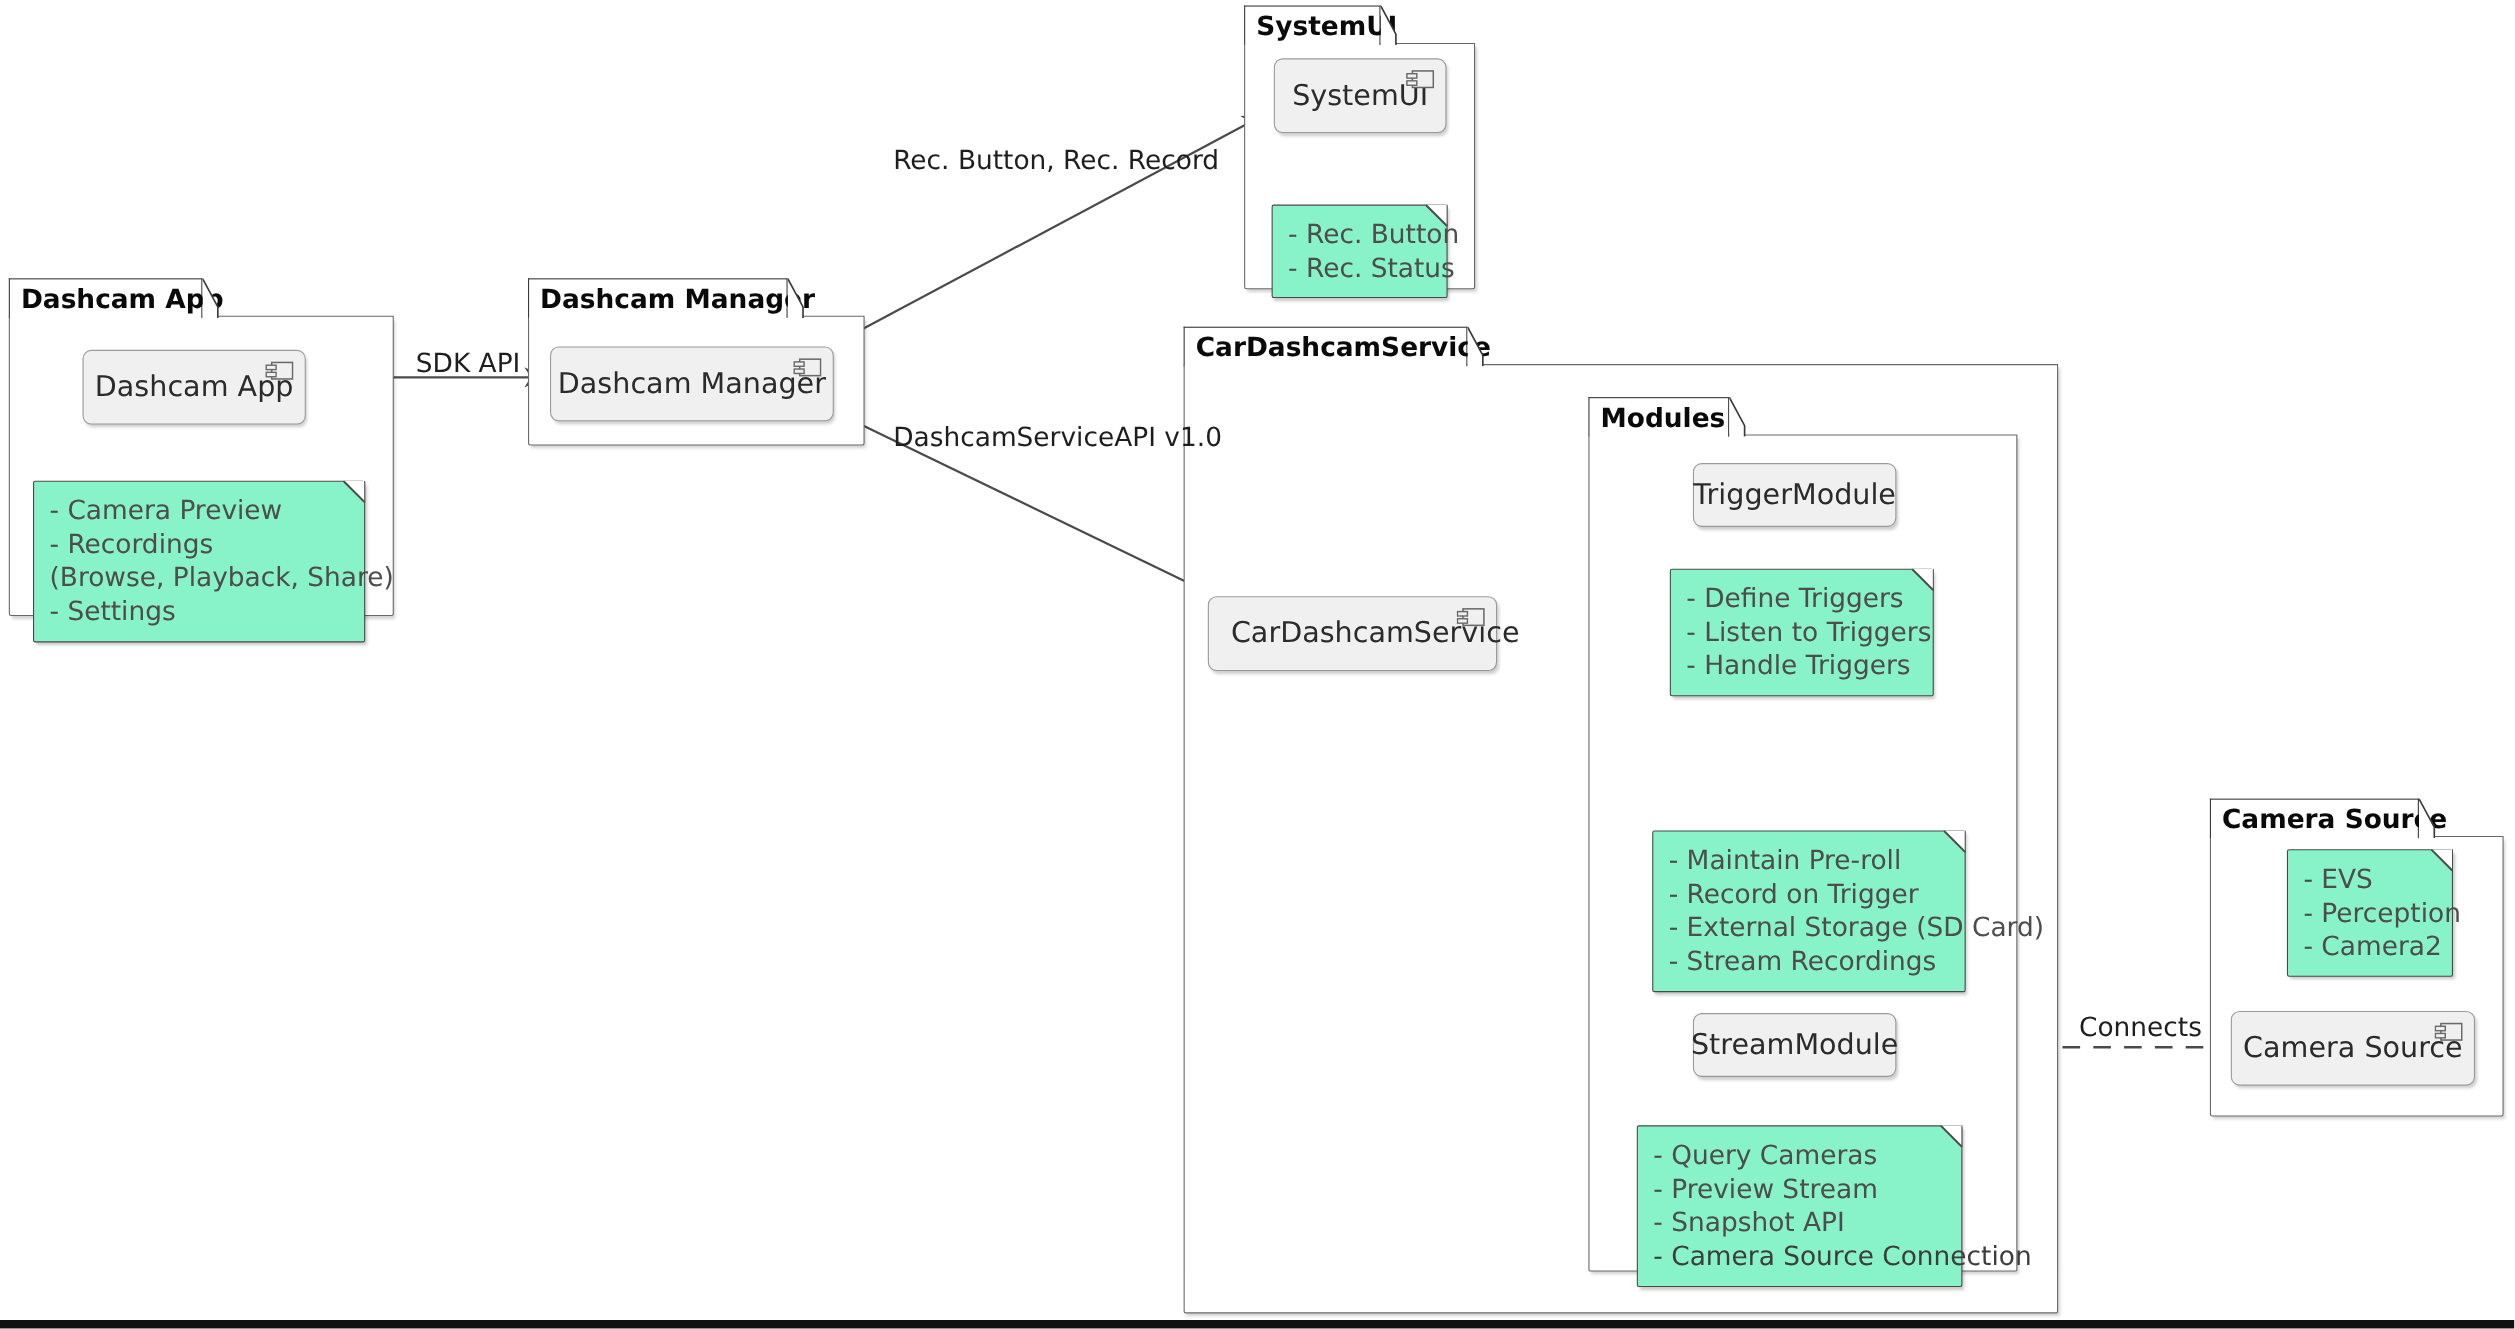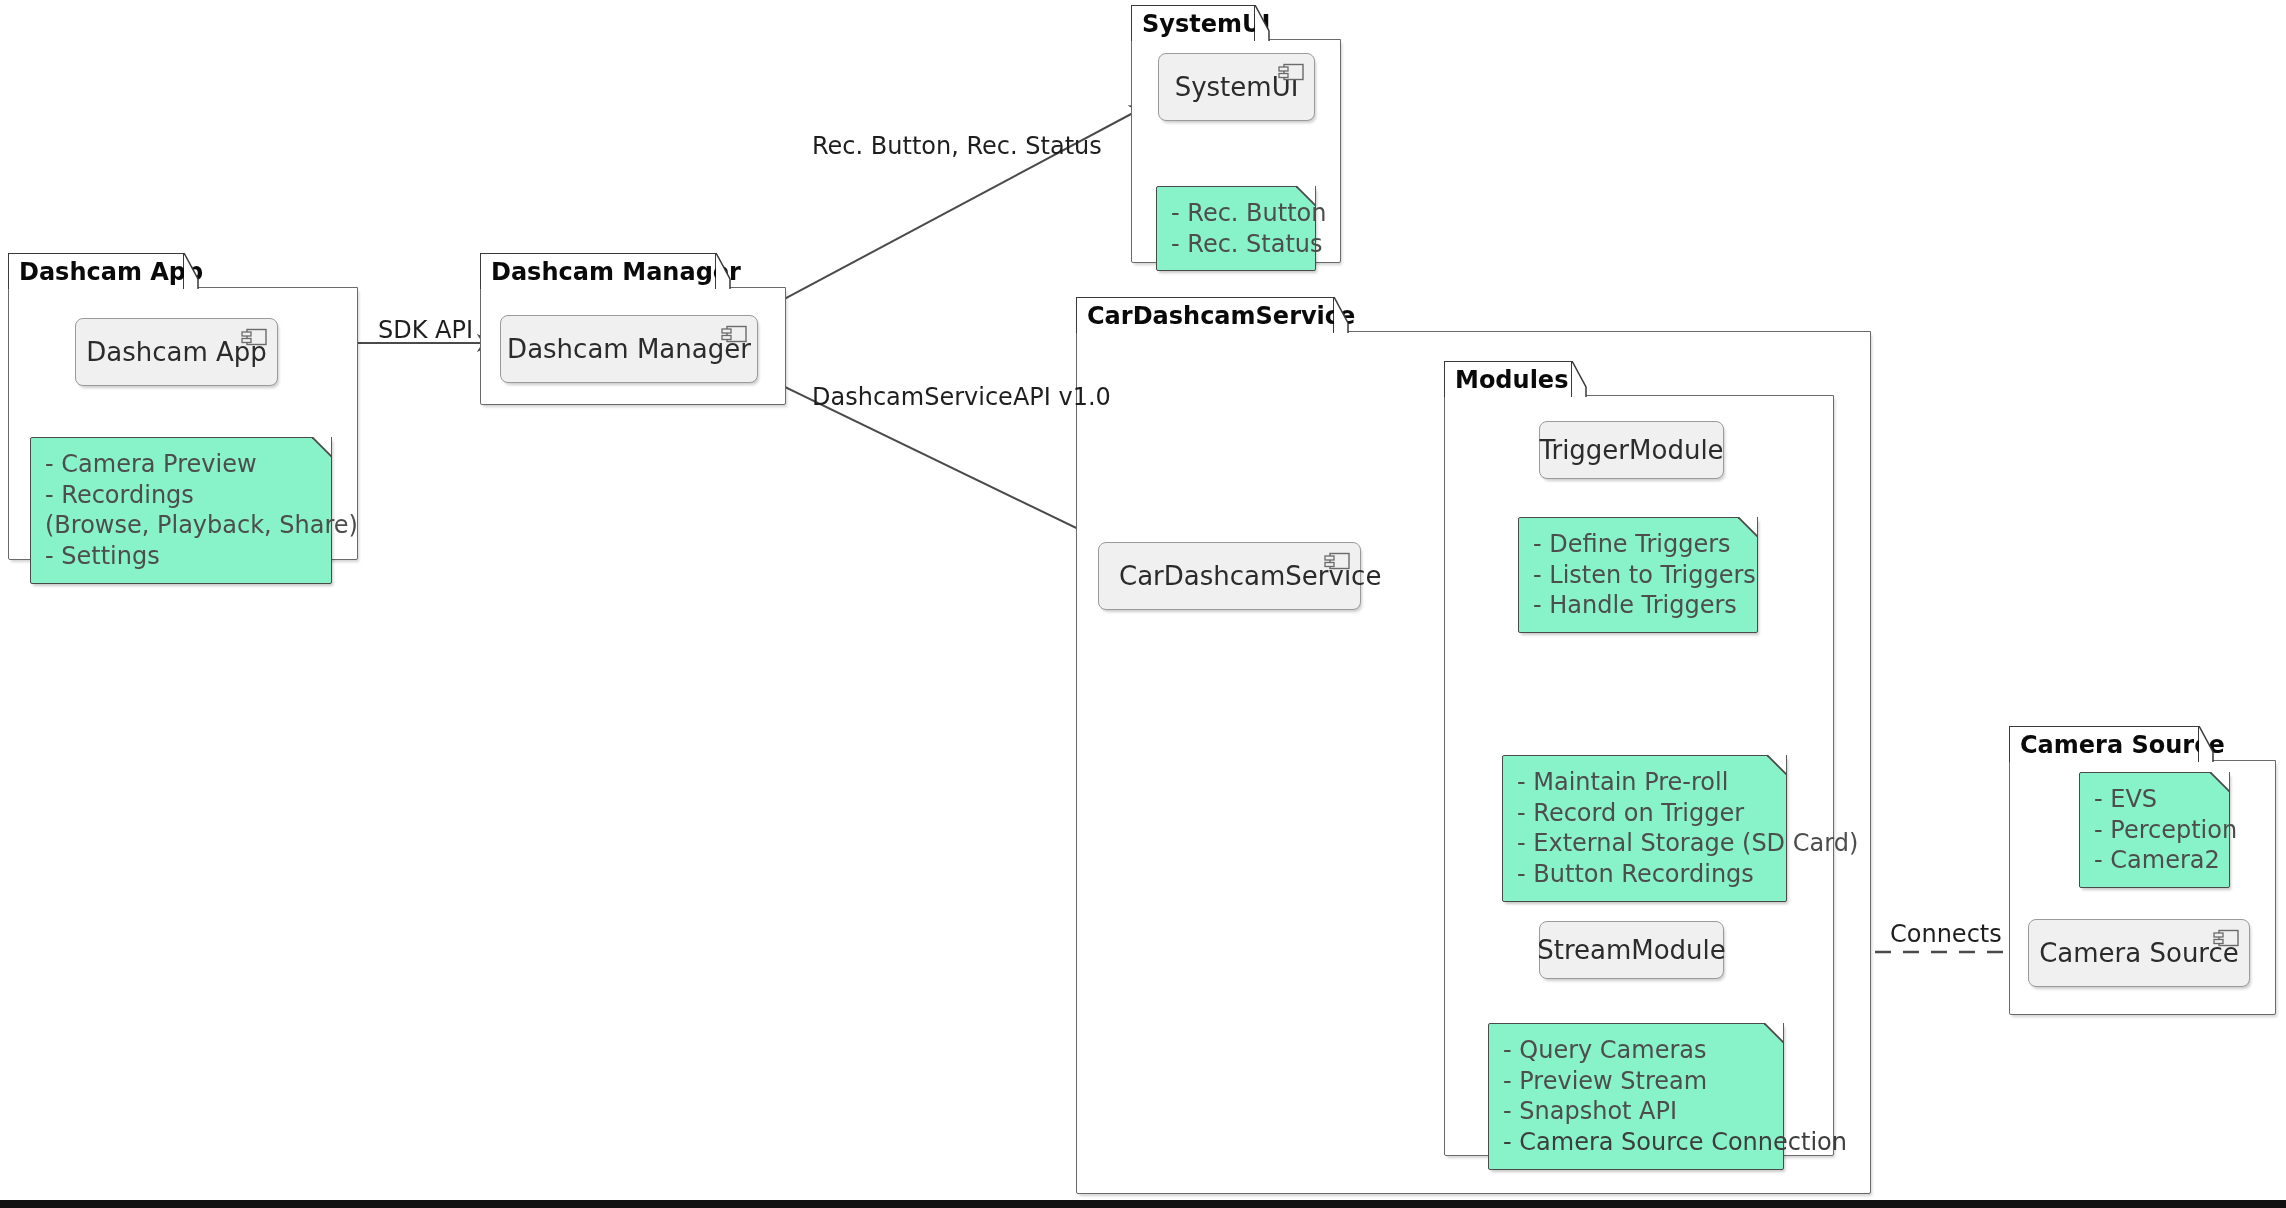--- a/index.html
+++ b/index.html
@@ -324,21 +324,21 @@
         <span class="note-fold">
           <svg width="20" height="20" viewBox="0 0 20 20">
               <path d="M0 0 L20 20 L20 0 Z" fill="#ffffff"></path>
               <path d="M0 0 L20 20" stroke="#4a4a4a" stroke-width="1.8" fill="none"></path>
               <path d="M20 0 L20 20" stroke="#4a4a4a" stroke-width="1.8" fill="none"></path>
             </svg>
         </span>
         <div class="note-line">- Maintain Pre-roll</div>
         <div class="note-line">- Record on Trigger</div>
         <div class="note-line">- External Storage (SD Card)</div>
-        <div class="note-line">- Button Recordings</div>
+        <div class="note-line">- Stream Recordings</div>
       </div>
 
       <div class="comp centered" style="left:95px; top:560px; width:185px; height:58px;justify-content:center;">
         <span class="comp-label">StreamModule</span>
       </div>
       <div class="note" style="left:44px; top:662px; width:296px;">
         <span class="note-fold">
           <svg width="20" height="20" viewBox="0 0 20 20">
               <path d="M0 0 L20 20 L20 0 Z" fill="#ffffff"></path>
               <path d="M0 0 L20 20" stroke="#4a4a4a" stroke-width="1.8" fill="none"></path>
@@ -384,18 +384,18 @@
         <svg width="26" height="18" viewBox="0 0 26 18">
           <rect x="6" y="1.5" width="19" height="15" fill="#F0F0F0" stroke="#6a6a6a" stroke-width="1.4"></rect>
           <rect x="1" y="4" width="9" height="4" fill="#F0F0F0" stroke="#6a6a6a" stroke-width="1.3"></rect>
           <rect x="1" y="10.5" width="9" height="4" fill="#F0F0F0" stroke="#6a6a6a" stroke-width="1.3"></rect>
         </svg>
       </span>
     </div>
   </div>
 
   <div class="edge-label" style="left:378px; top:316px;">SDK API</div>
-  <div class="edge-label" style="left:812px; top:132px;">Rec. Button, Rec. Status</div>
+  <div class="edge-label" style="left:812px; top:132px;">Rec. Button, Rec. Record</div>
   <div class="edge-label" style="left:812px; top:383px;">DashcamServiceAPI v1.0</div>
   <div class="edge-label" style="left:1890px; top:920px;">Connects</div>
 
   <div id="bottom-band"></div>
 </div>
 
 </body></html>

